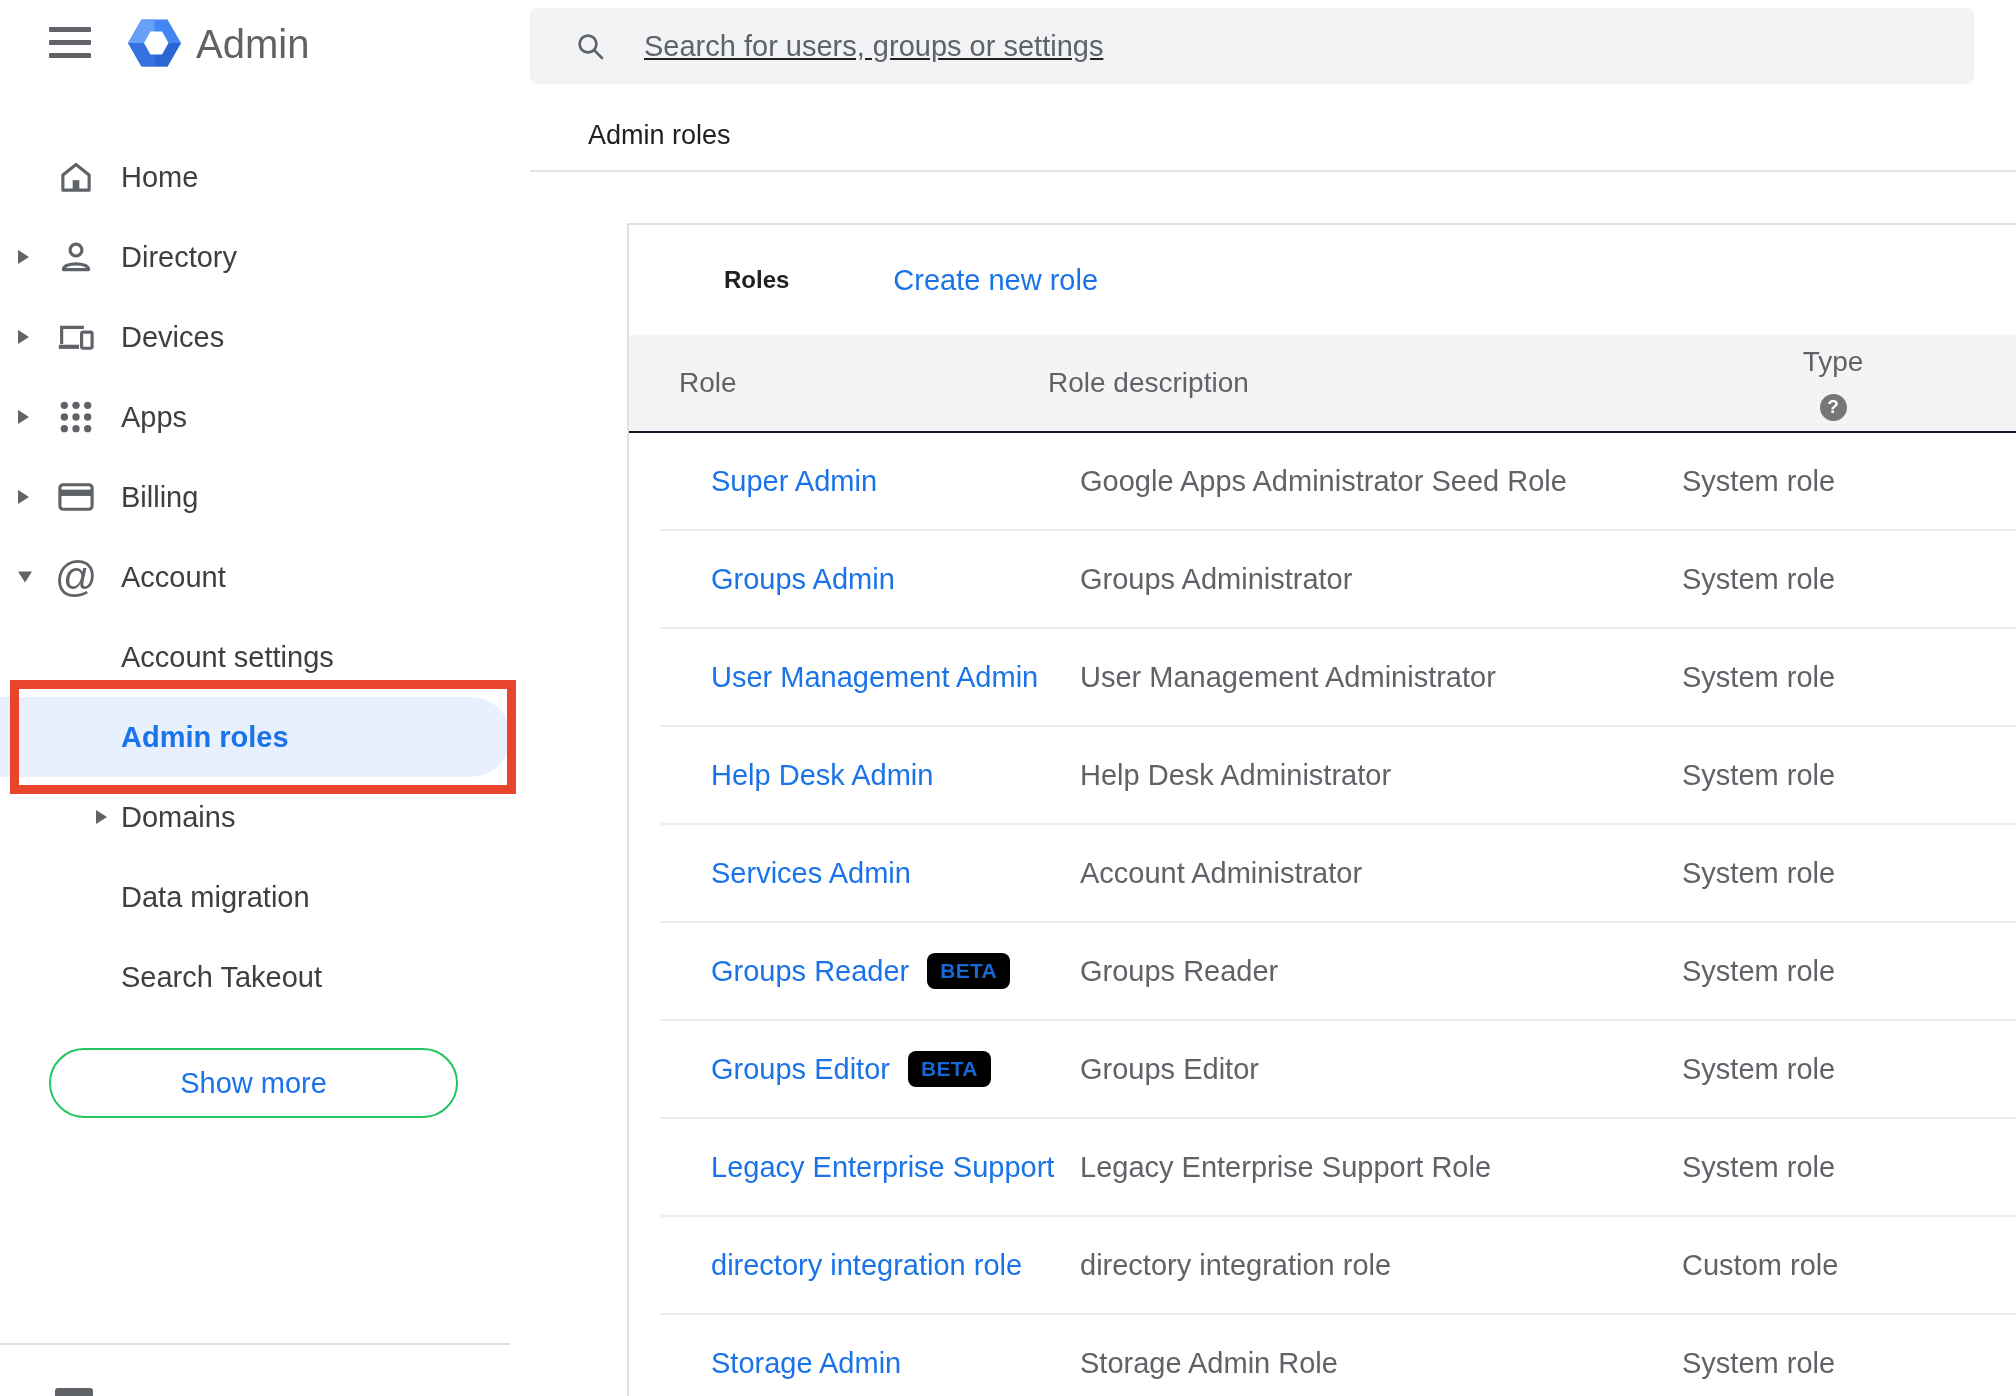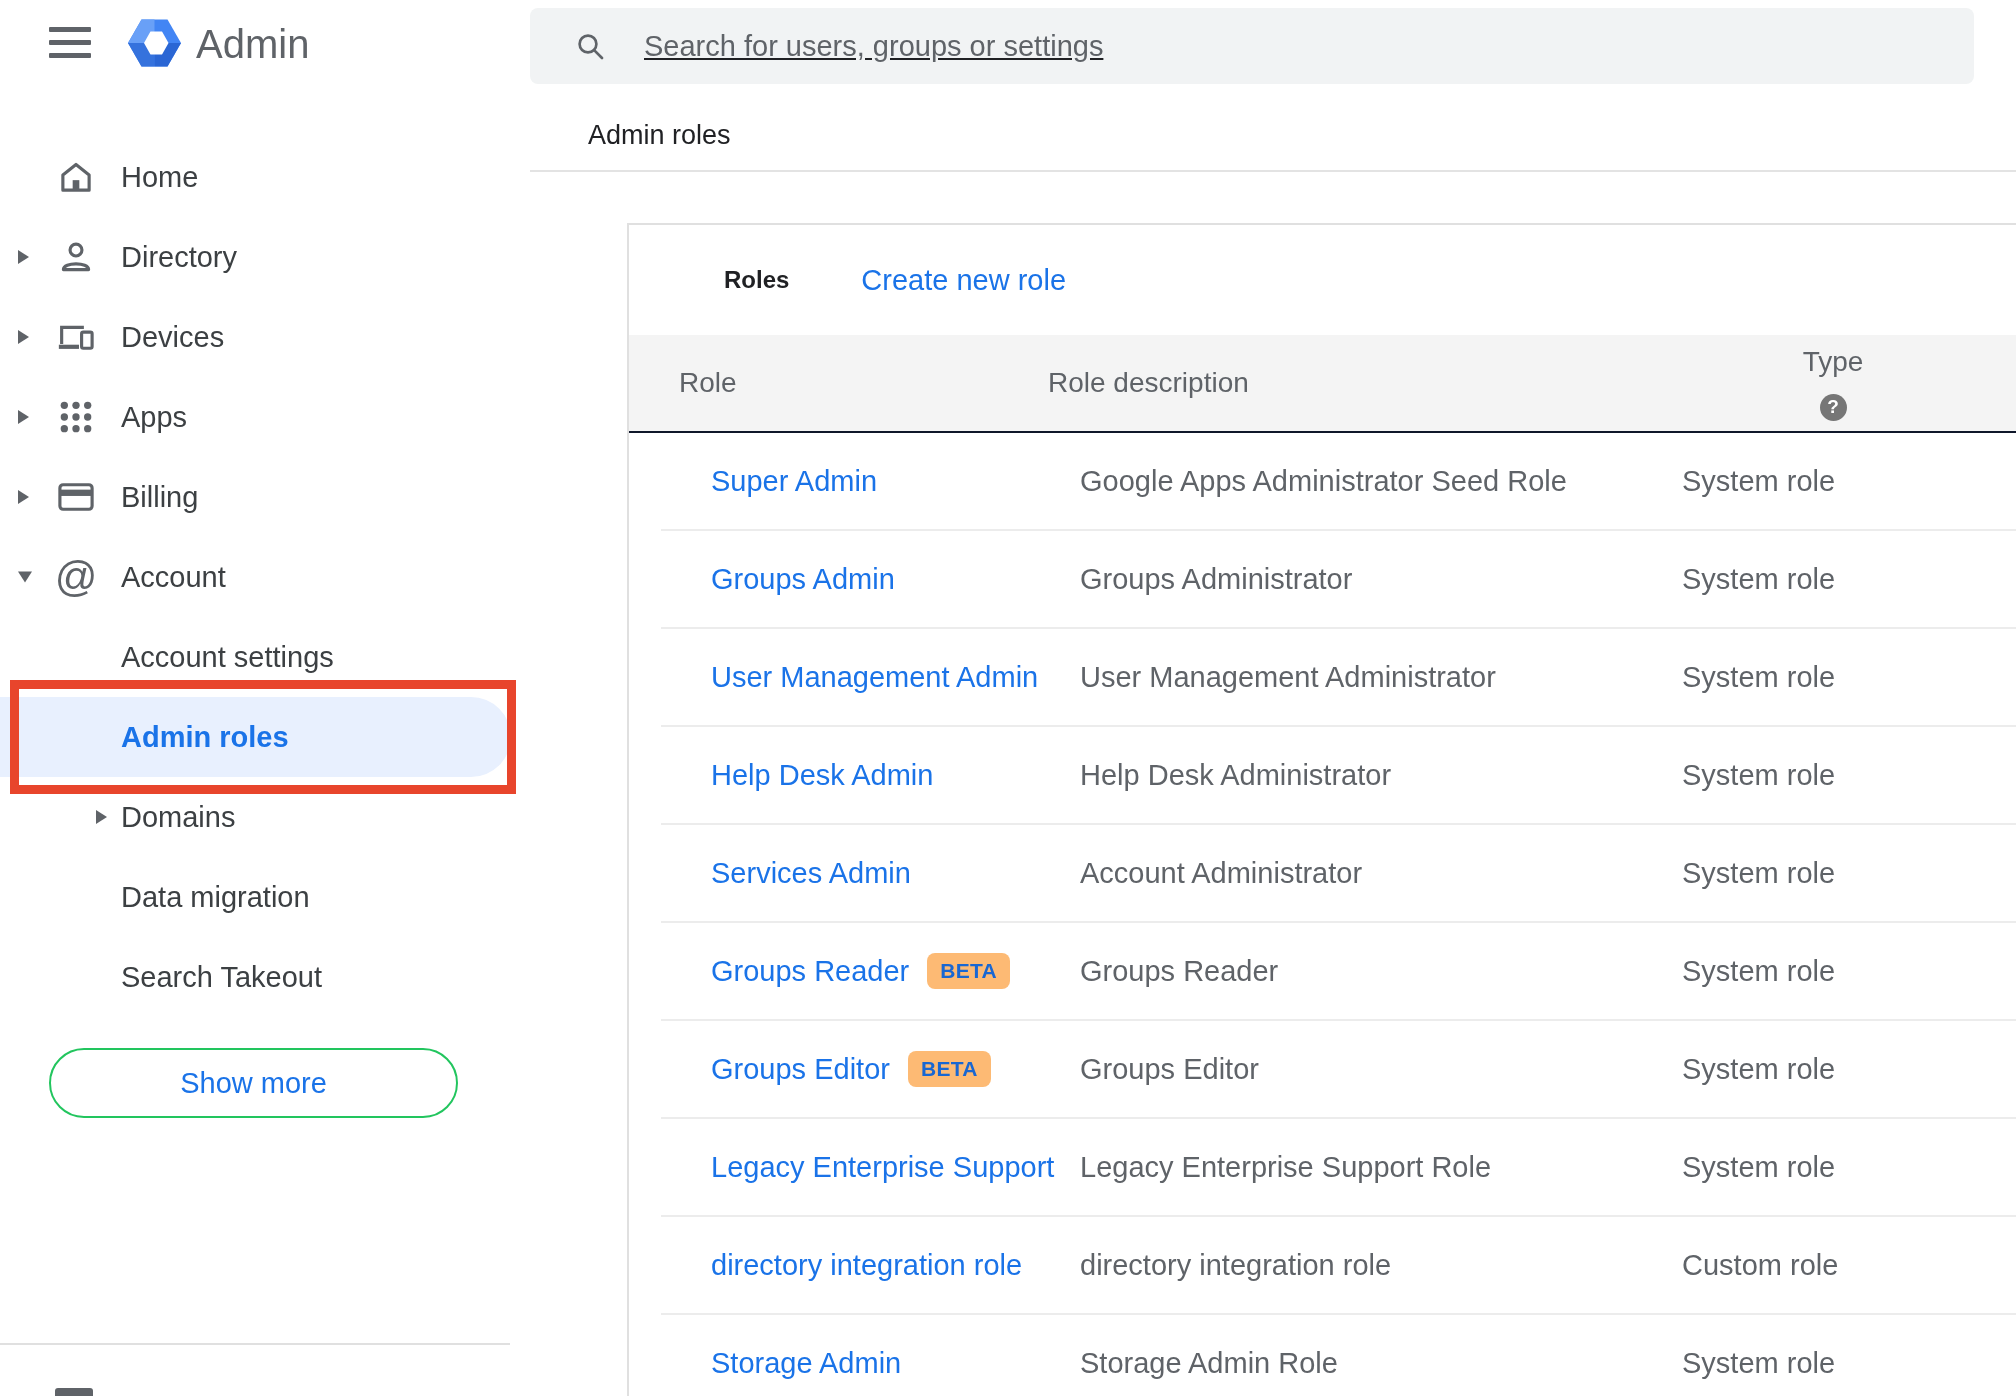--- a/index.html
+++ b/index.html
@@ -49,32 +49,32 @@
     font-family:"Liberation Sans", sans-serif; font-size:29px; color:#1a73e8; cursor:pointer; }
   .sidebar-divider { position:absolute; left:0; top:1343px; width:510px; height:2px; background:#e0e0e0; }
   .partial-icon { position:absolute; left:55px; top:1388px; width:38px; height:8px;
     background:#5f6368; border-radius:3px 3px 0 0; }
 
   
   .card { position:absolute; left:627px; top:223px; width:1389px; height:1173px;
     background:#ffffff; border-left:2px solid #e0e0e0; border-top:2px solid #e0e0e0; overflow:hidden; }
   .card-header { height:110px; display:flex; align-items:center; padding-left:50px; gap:72px; }
   .card-title { font-size:24px; font-weight:700; color:#202124;margin-left:45px; }
-  .create-link { font-size:29px; color:#1a73e8; text-decoration:none; cursor:pointer; }
+  .create-link { font-size:29px; color:#1a73e8; text-decoration:none; cursor:pointer;margin-left:32px; }
   .trow { display:grid; grid-template-columns:369px 602px 1fr; padding-left:50px;
     align-items:center; height:98px; }
   .thead { background:#f4f4f4; color:#5f6368; font-size:28px; border-bottom:2px solid #0f172a; }
   .type-head { display:flex; align-items:center; gap:16px;flex-direction:column; }
   .help-icon { width:27px; height:27px; border-radius:50%; background:#767676; color:#ffffff;
     font-size:19px; font-weight:700; display:flex; align-items:center; justify-content:center; cursor:pointer; }
   .row { border-bottom:2px solid #ececec; font-size:29px;margin-left:32px; }
   .role-cell { display:flex; align-items:center; gap:18px; }
   .role-link { color:#1a73e8; text-decoration:none; cursor:pointer; white-space:nowrap; }
   .desc, .type { color:#5f6368; white-space:nowrap; }
-  .beta { background:#fdba74; color:#1967d2; font-size:21px; font-weight:700;
+  .beta { background:#000000; color:#1967d2; font-size:21px; font-weight:700;
     padding:6px 13px; border-radius:8px; letter-spacing:0.3px; }
   .at-glyph { font-size:42px; color:#5f6368; line-height:1; }
 </style>
 </head>
 <body>
 
 <div class="hamburger">
   <span></span>
     <span></span>
     <span></span>

